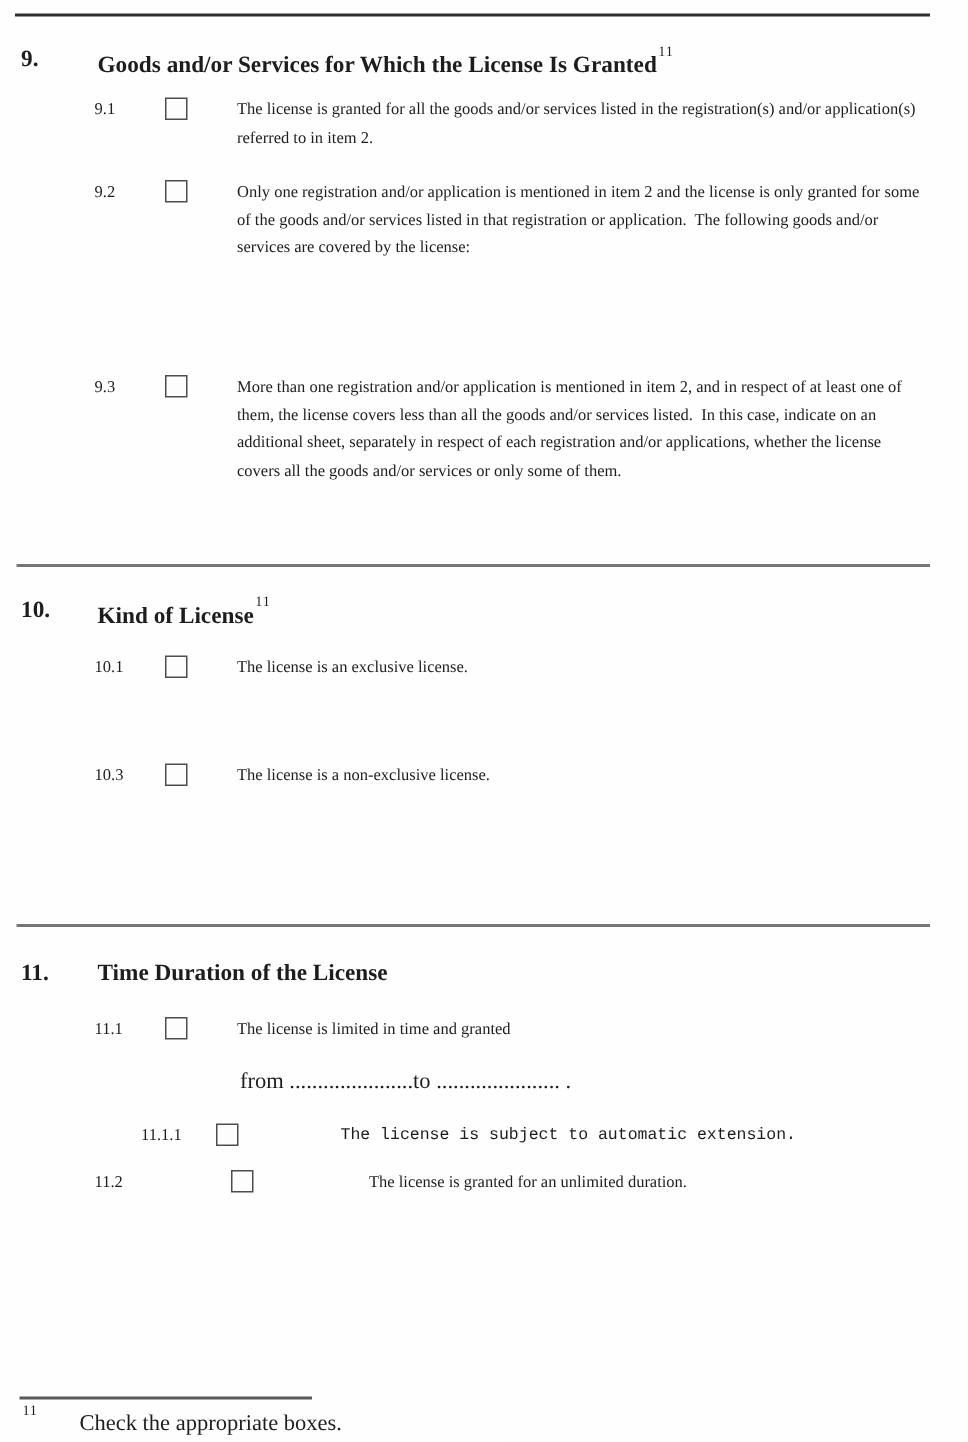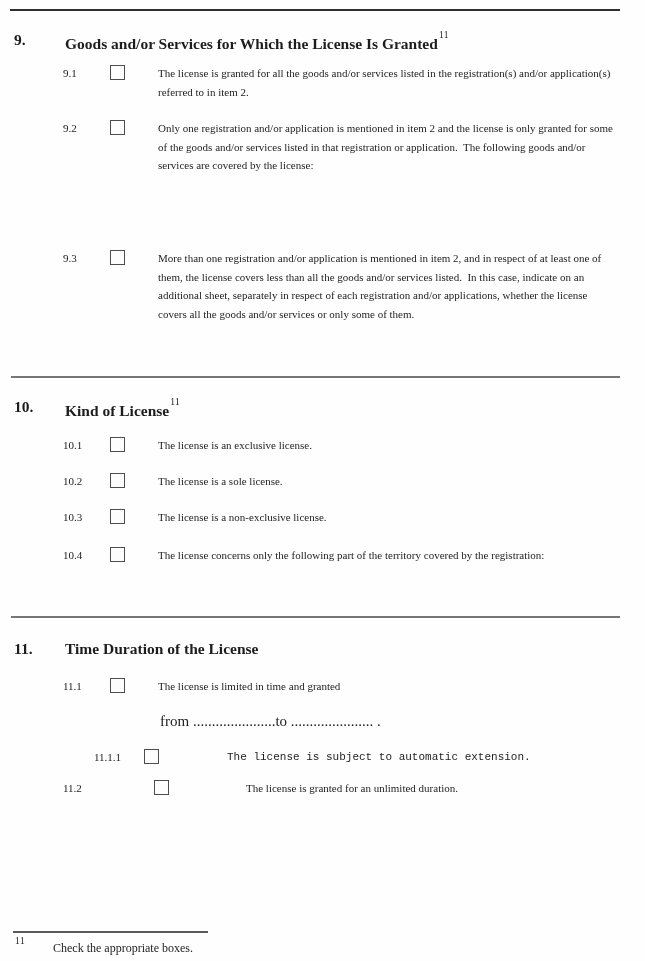--- a/index.html
+++ b/index.html
@@ -33,21 +33,21 @@
   }
   .item .text { margin-left:33px; width:460px; white-space:pre-wrap; }
 
   .item.sub { }
   .item.sub .num { width:50px; }
   .item.sub .text { margin-left:68px; width:412px;font-family:Liberation Mono, monospace; }
 
   .continuation { position:absolute; left:160px; font-size:15px; line-height:18.5px; white-space:pre; }
 
   .footnote-marker { position:absolute; left:15px; top:936px; font-size:9.5px; letter-spacing:0.5px; }
-  .footnote-text { position:absolute; left:53px; top:941px; font-size:12px;text-align:center; }
+  .footnote-text { position:absolute; left:53px; top:941px; font-size:15px;text-align:center; }
 </style>
 </head>
 <body>
 
 <div class="page">
 
   <div class="rule top-rule" style="left:10px; top:9px; width:610px;"></div>
   <div class="rule" style="left:11px; top:376px; width:609px;"></div>
   <div class="rule" style="left:11px; top:616px; width:609px;"></div>
   <div class="rule fn-rule" style="left:13px; top:931px; width:195px;"></div>
@@ -79,37 +79,27 @@
     <span class="sec-num">10.</span>
     <span class="sec-title"><span>Kind of License</span><sup class="fn-ref">11</sup></span>
   </div>
 
   <div class="item" style="left:63px; top:436px;">
     <span class="num">10.1</span>
     <span class="box"></span>
     <span class="text">The license is an exclusive license.</span>
   </div>
 
-  <div class="item" style="left:63px; top:472px;">
-    <span class="num">10.2</span>
-    <span class="box"></span>
-    <span class="text">The license is a sole license.</span>
-  </div>
 
   <div class="item" style="left:63px; top:508px;">
     <span class="num">10.3</span>
     <span class="box"></span>
     <span class="text">The license is a non-exclusive license.</span>
   </div>
 
-  <div class="item" style="left:63px; top:546px;">
-    <span class="num">10.4</span>
-    <span class="box"></span>
-    <span class="text">The license concerns only the following part of the territory covered by the registration:</span>
-  </div>
 
   <div class="section-header" style="top:640px;">
     <span class="sec-num">11.</span>
     <span class="sec-title"><span>Time Duration of the License</span></span>
   </div>
 
   <div class="item" style="left:63px; top:677px;">
     <span class="num">11.1</span>
     <span class="box"></span>
     <span class="text">The license is limited in time and granted</span>

